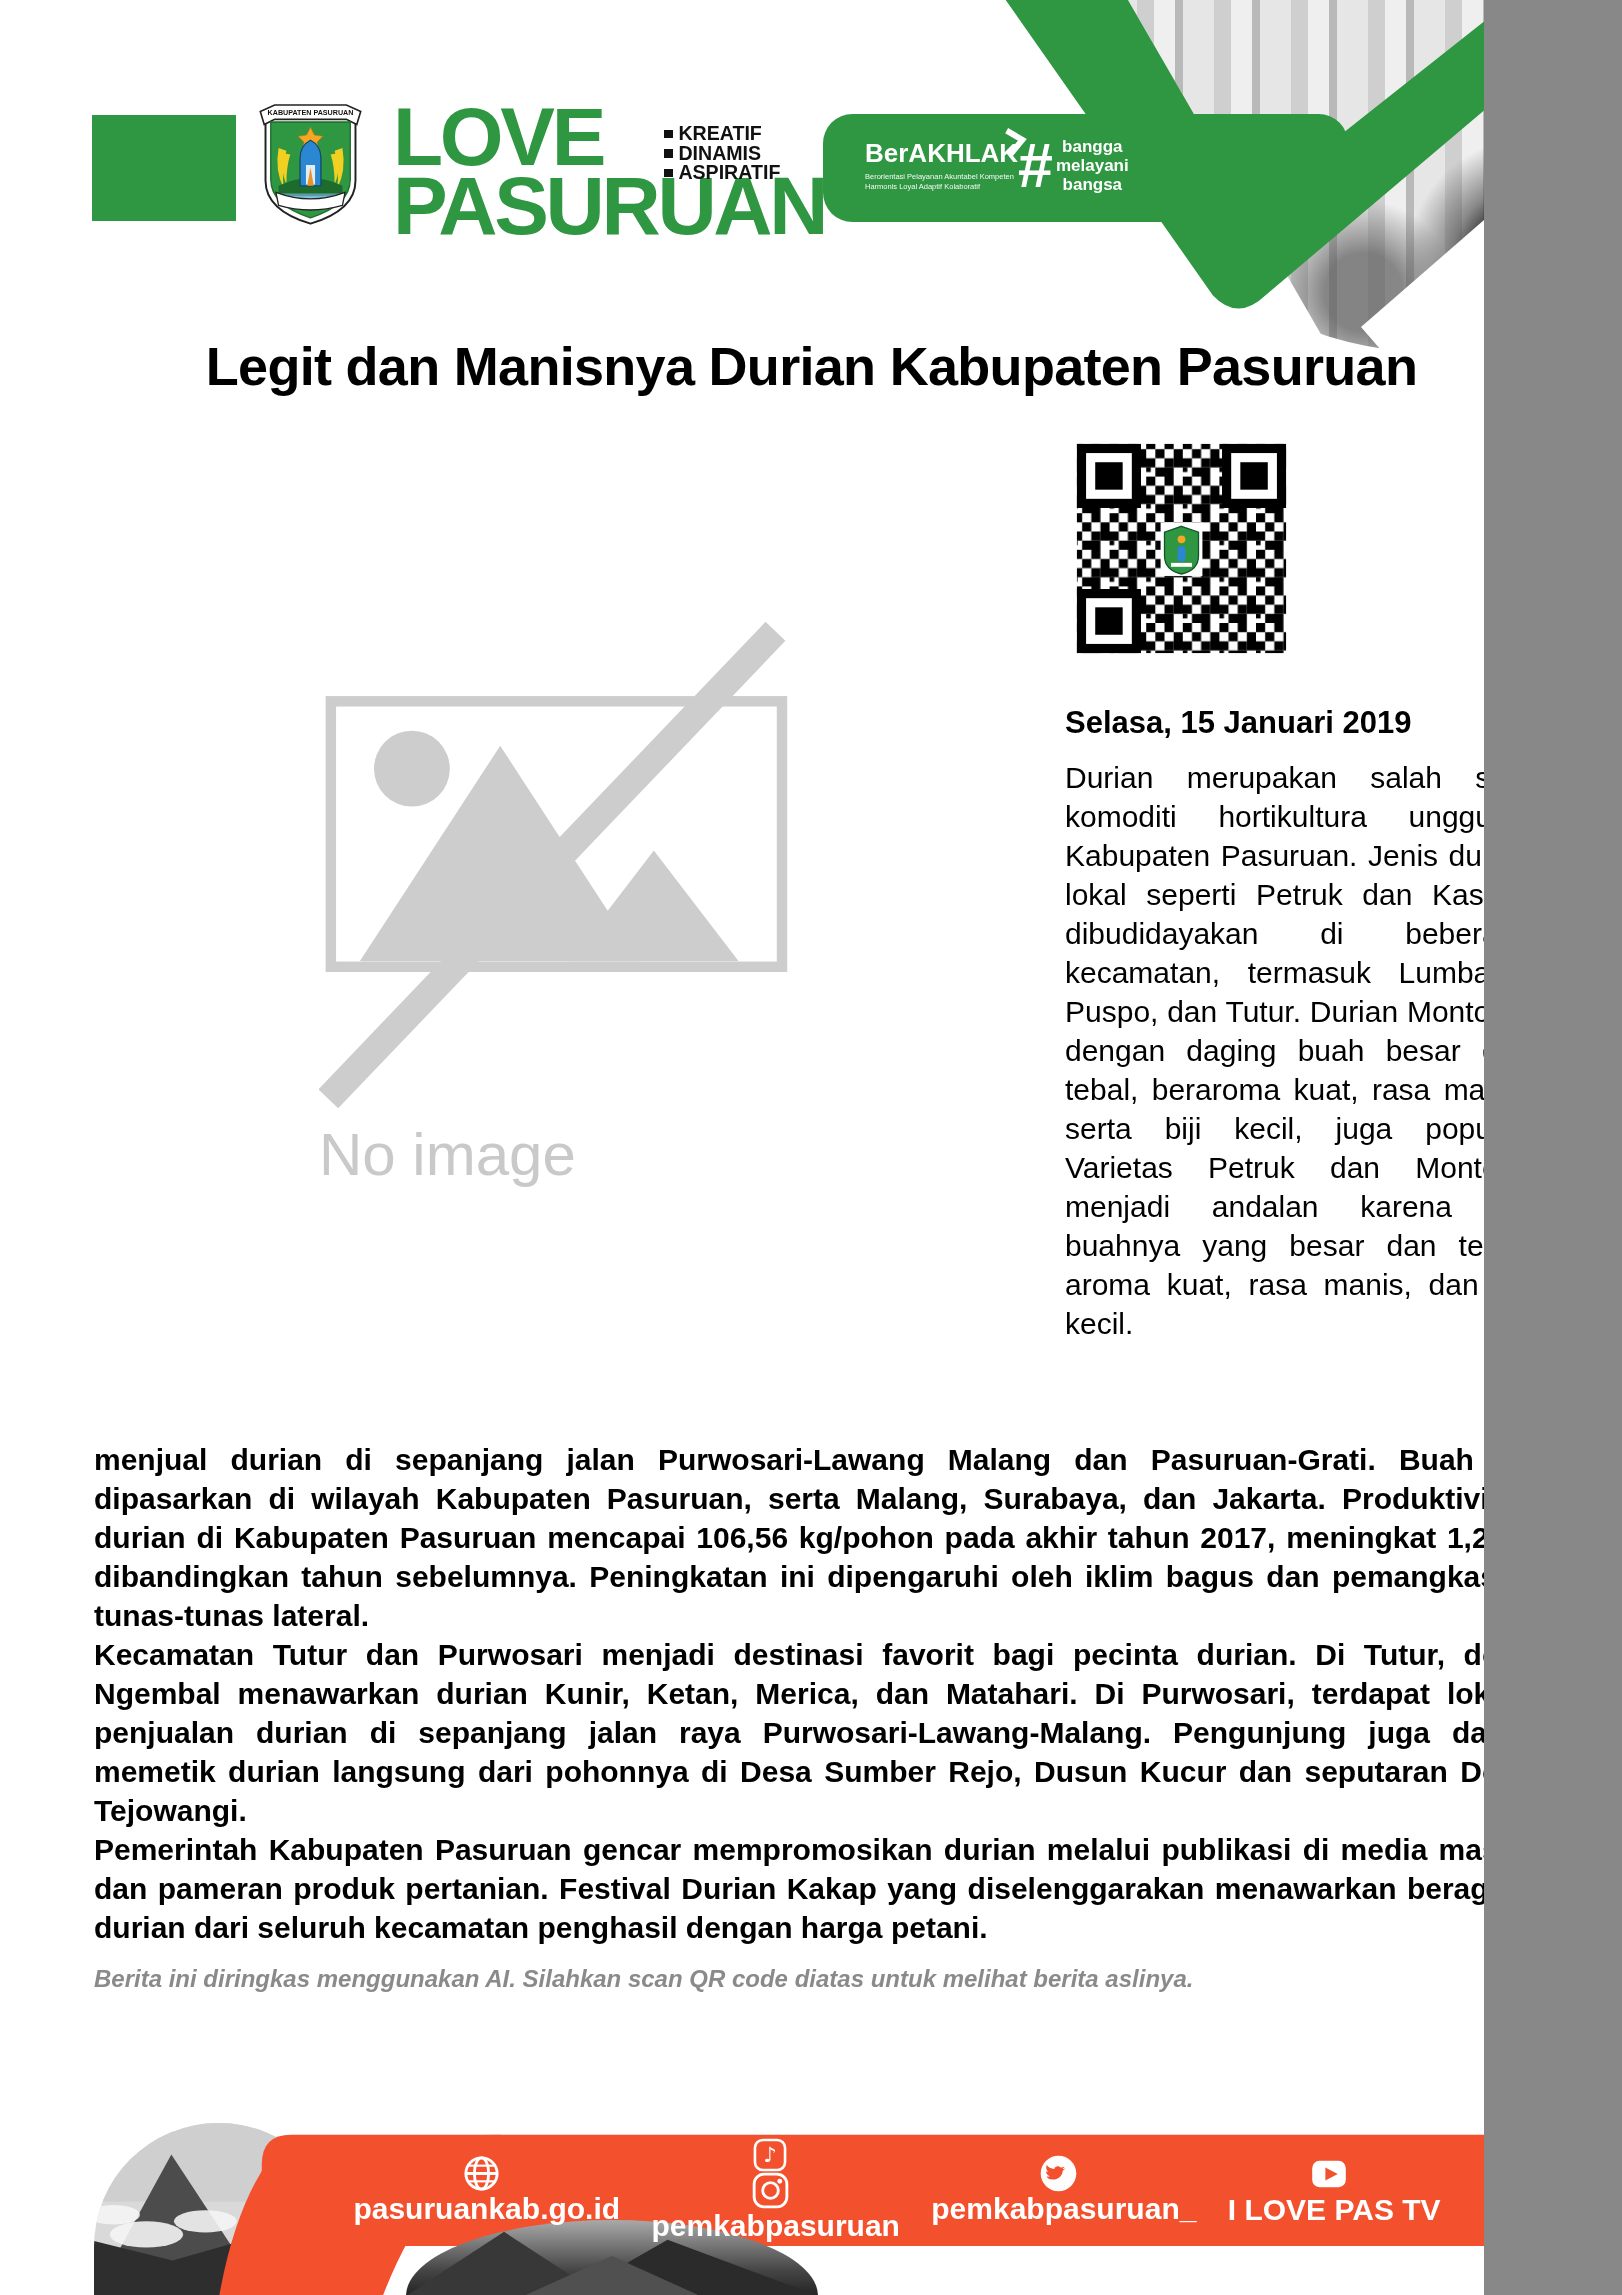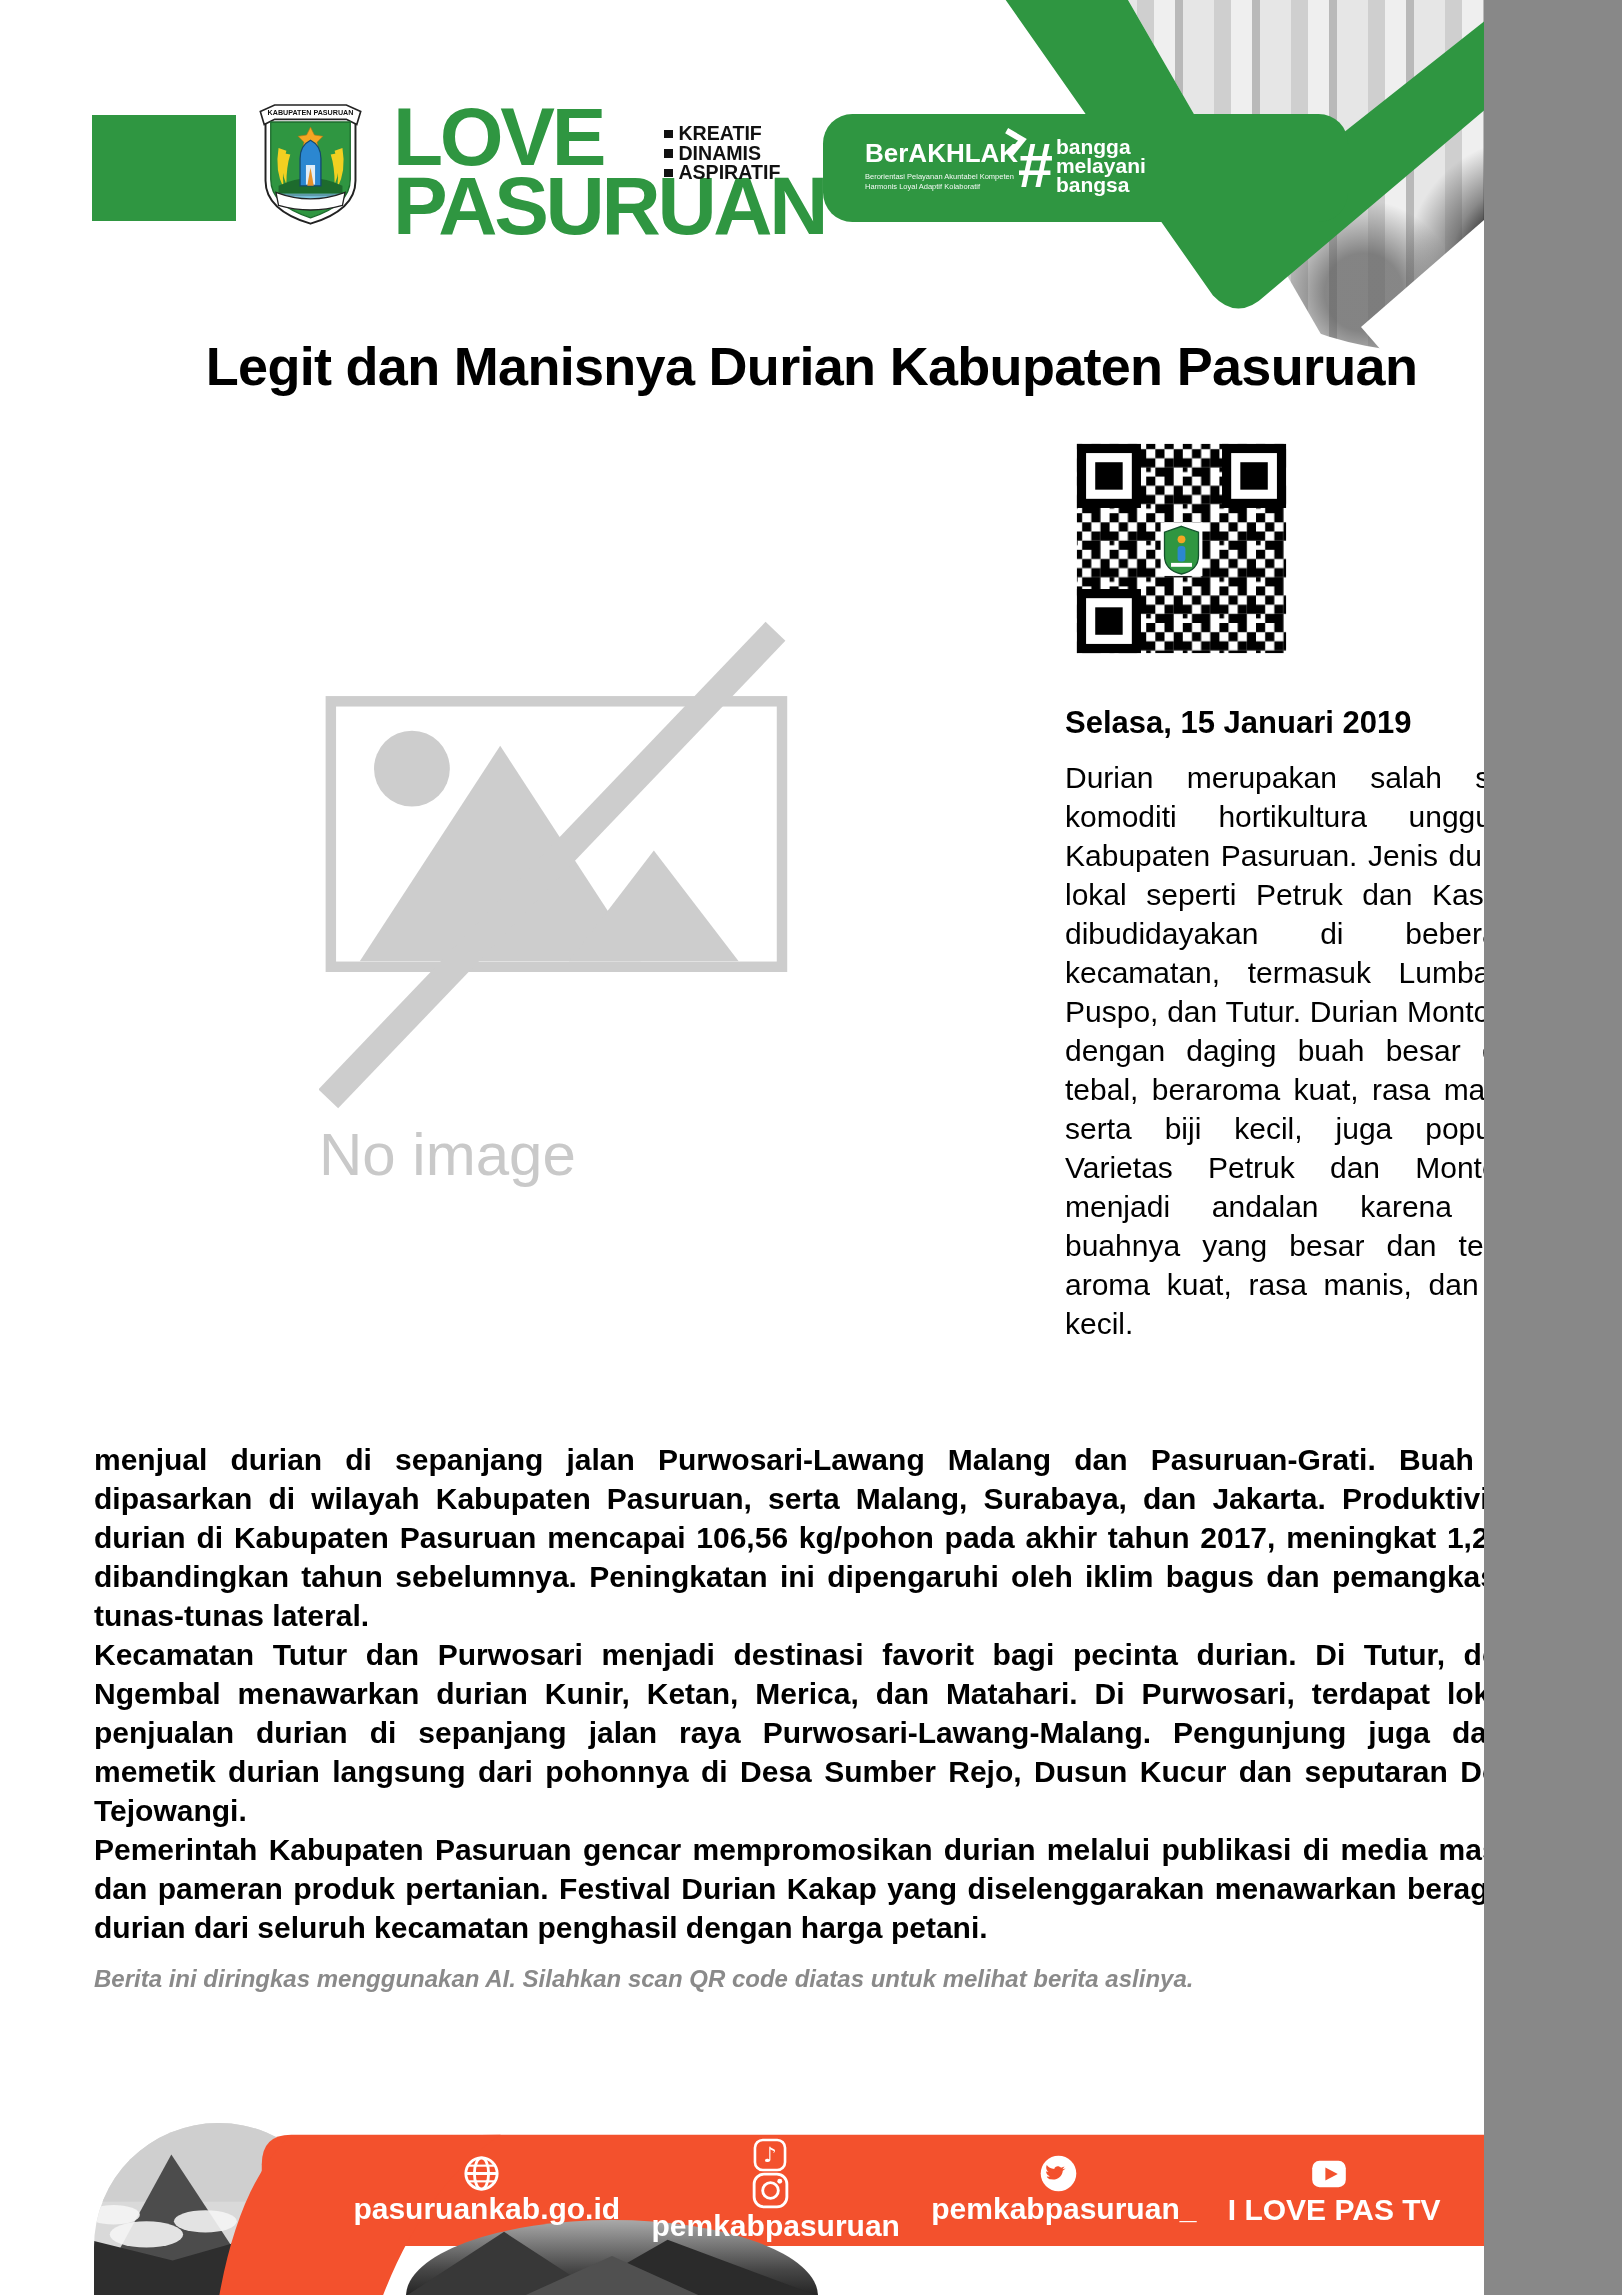--- a/index.html
+++ b/index.html
@@ -29,21 +29,21 @@
   .tag-bullet{width:8.5px;height:8.5px;background:#111;margin-right:5.9px;flex:0 0 auto;}
   .tag-label{font-size:19.6px;font-weight:700;color:#111;letter-spacing:0px;white-space:nowrap;}
   .band{left:823px;top:114px;width:525px;height:108px;background:#2F9641;border-radius:29.4px;
         z-index:6;}
   .berakhlak{position:absolute;left:42px;top:23.6px;color:#fff;}
   .berakhlak-title{font-size:26px;font-weight:700;letter-spacing:0;}
   .berakhlak-sub{font-size:7.5px;line-height:9.2px;opacity:.95;margin-top:3.9px;white-space:nowrap;}
   .chevron-svg{position:absolute;left:139px;top:-9.2px;}
   .bangga{position:absolute;left:194px;top:19.6px;color:#fff;display:flex;}
   .bangga-hash{font-size:63px;font-weight:700;font-style:italic;line-height:63px;margin-right:3.9px;}
-  .bangga-lines{font-size:21px;font-weight:700;line-height:19px;padding-top:3.9px;}
+  .bangga-lines{font-size:17px;font-weight:700;line-height:19px;padding-top:3.9px;text-align:center;}
 
   
   .title{left:0;top:335px;width:1623px;text-align:center;font-size:54px;font-weight:700;
          color:#000;letter-spacing:-0.7px;z-index:5;}
   .qr{left:1073px;top:440px;z-index:5;}
   .noimg{left:319px;top:615px;z-index:5;}
   .noimg-label{left:319px;top:1120px;width:476px;text-align:left;font-size:60px;
                color:#C9C9C9;z-index:5;}
   .rightcol{left:1065px;top:705px;width:467px;z-index:5;color:#000;}
   .date{font-size:31px;font-weight:700;margin:0 0 17px 0;}

